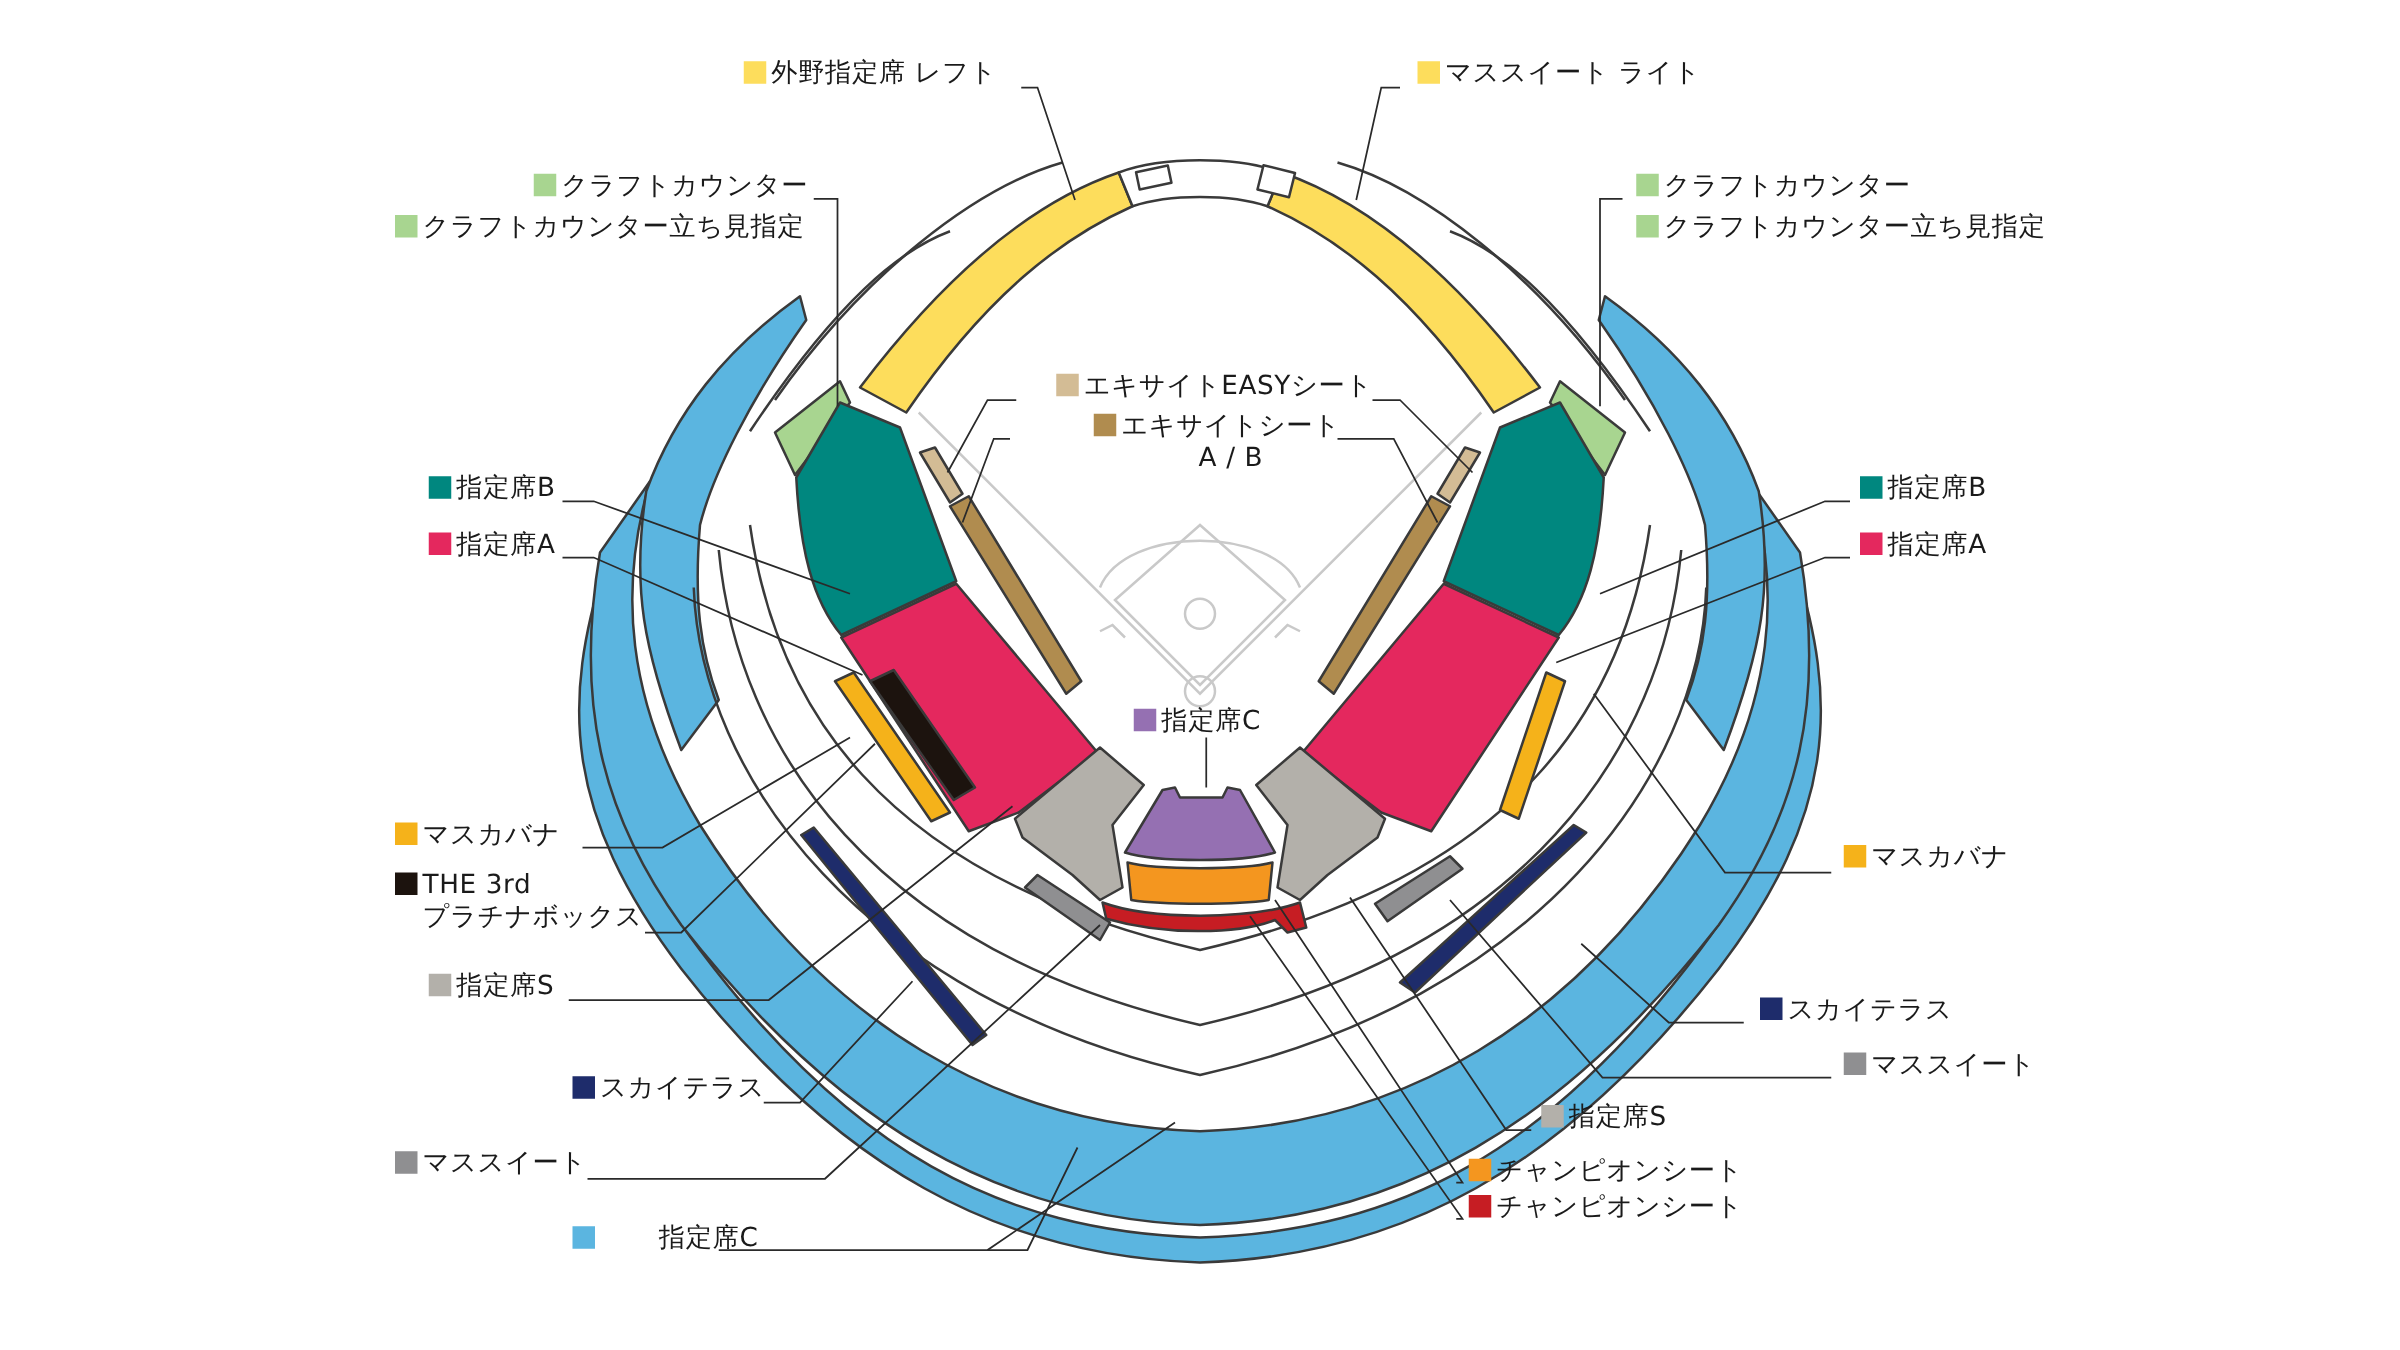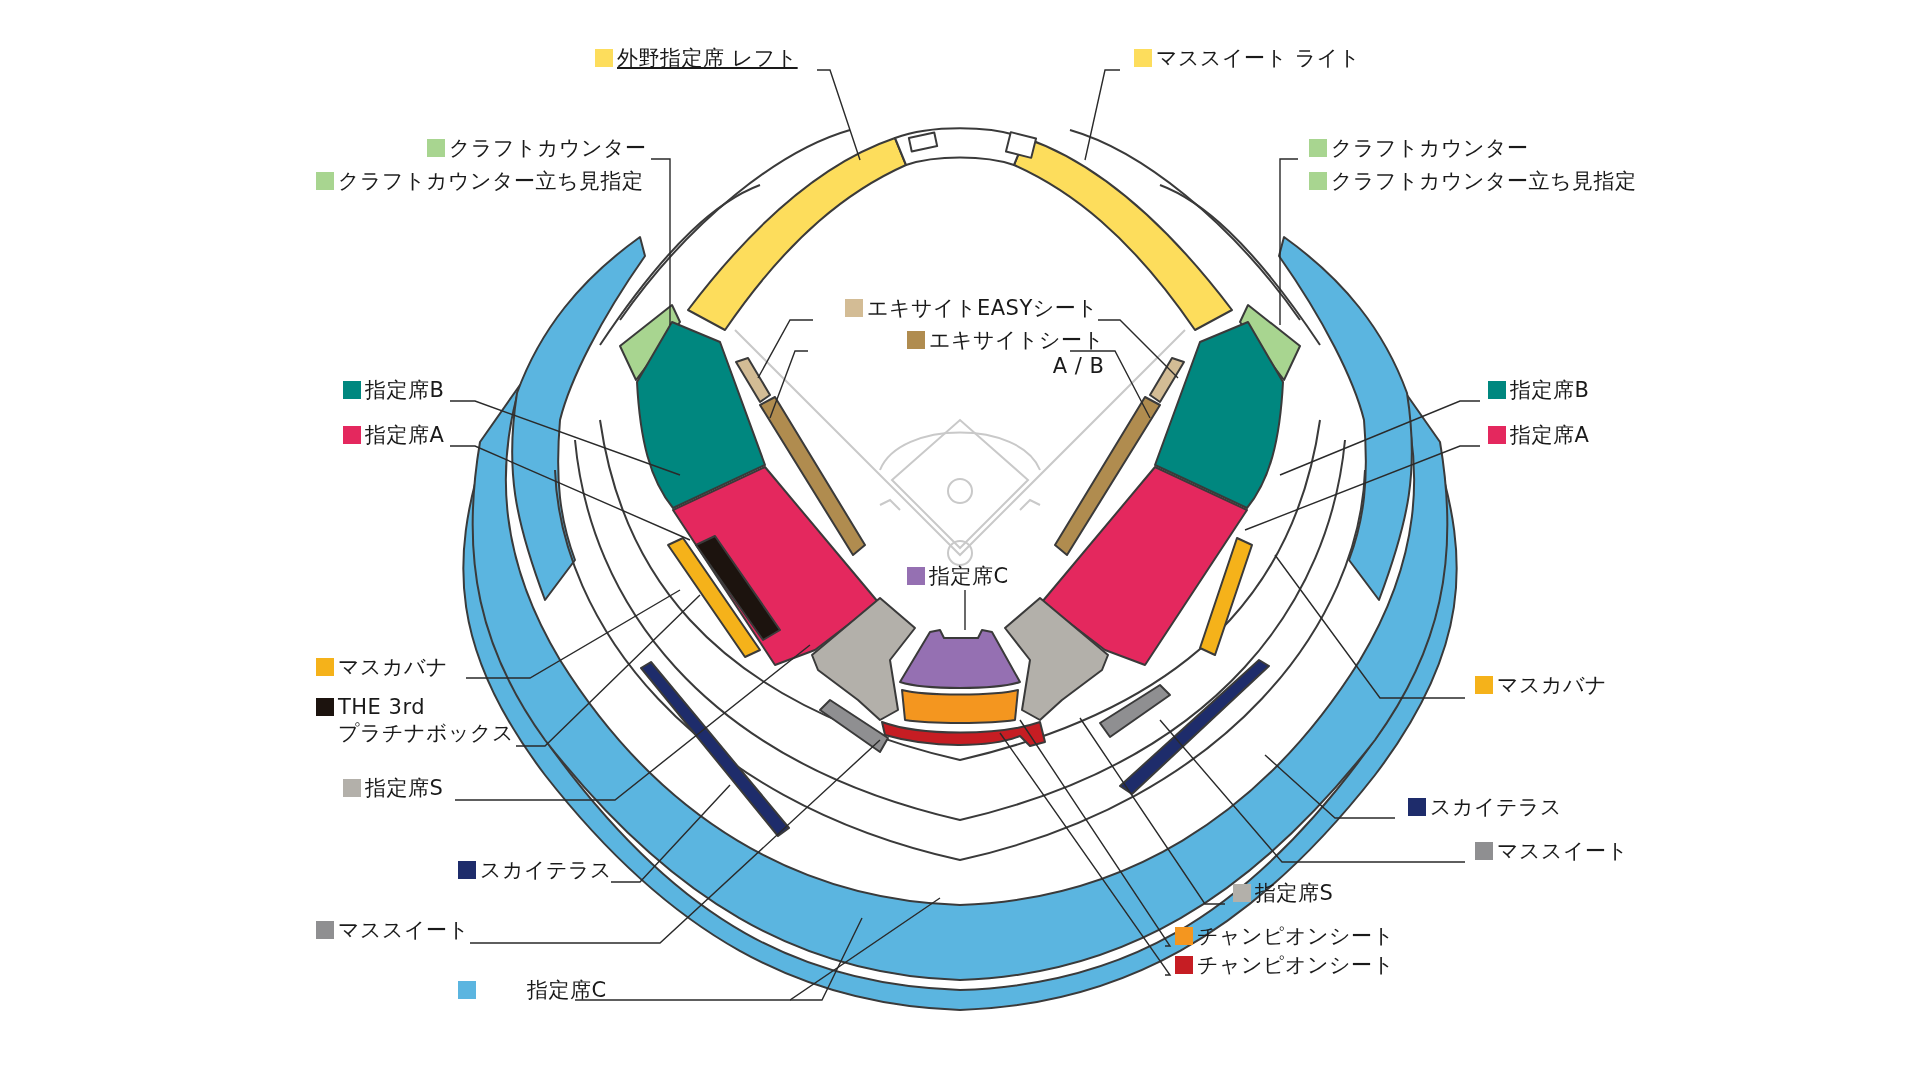--- a/index.html
+++ b/index.html
@@ -109,21 +109,21 @@
     <path d="M470,943 L660,943 L880,740"></path>
     <path d="M1225,904 L1205,904 L1080,718"></path>
     <path d="M1165,946 L1170,946 L1020,720"></path>
     <path d="M1165,975 L1170,975 L1000,733"></path>
     <path d="M575,1000 L790,1000 L940,898"></path>
     <path d="M790,1000 L822,1000 L862,918"></path>
   </g>
 </svg>
 
 <div id="legend">
-    <div class="lbl" style="left: 595px; top: 45px; text-decoration: underline;">
+    <div class="lbl" style="left: 595px; top: 45px;">
       <span class="sw" style="background: rgb(253, 221, 92);"></span>
       <span class="txt">外野指定席 レフト</span>
     </div>
     <div class="lbl" style="left: 1134px; top: 45px;">
       <span class="sw" style="background: rgb(253, 221, 92);"></span>
       <span class="txt">マススイート ライト</span>
     </div>
     <div class="lbl" style="left: 427px; top: 135px;">
       <span class="sw" style="background: rgb(168, 213, 144);"></span>
       <span class="txt">クラフトカウンター</span>
@@ -137,23 +137,23 @@
       <span class="txt">クラフトカウンター</span>
     </div>
     <div class="lbl" style="left: 1309px; top: 168px;">
       <span class="sw" style="background: rgb(168, 213, 144);"></span>
       <span class="txt">クラフトカウンター立ち見指定</span>
     </div>
     <div class="lbl" style="left: 845px; top: 295px;">
       <span class="sw" style="background: rgb(211, 188, 149);"></span>
       <span class="txt">エキサイトEASYシート</span>
     </div>
-    <div class="lbl" style="left: 907px; top: 327px;">
+    <div class="lbl" style="left: 875px; top: 327px;">
       <span class="sw" style="background: rgb(176, 140, 79);"></span>
-      <span class="txt">エキサイトシート<span class="txt2" style="text-align: right;">A / B</span></span>
+      <span class="txt">エキサイトシート<span class="txt2" style="text-align: center;">A / B</span></span>
     </div>
     <div class="lbl" style="left: 343px; top: 377px;">
       <span class="sw" style="background: rgb(0, 135, 127);"></span>
       <span class="txt">指定席B</span>
     </div>
     <div class="lbl" style="left: 343px; top: 422px;">
       <span class="sw" style="background: rgb(228, 40, 94);"></span>
       <span class="txt">指定席A</span>
     </div>
     <div class="lbl" style="left: 1488px; top: 377px;">

